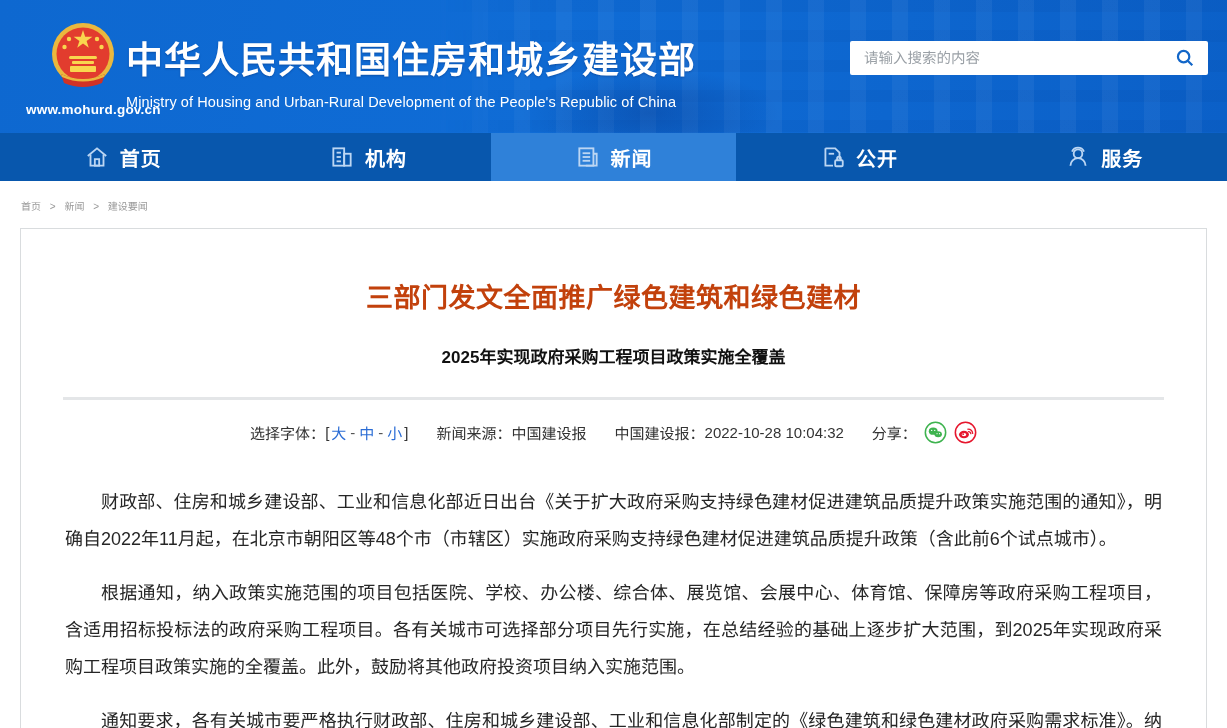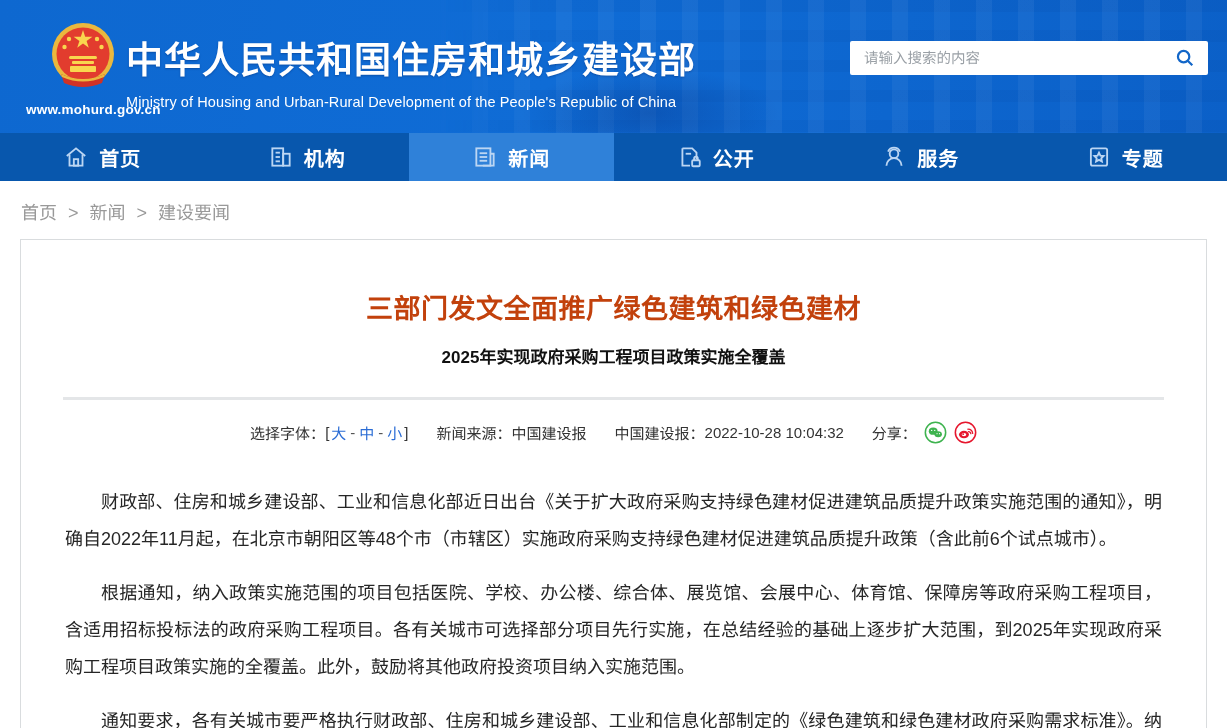--- a/index.html
+++ b/index.html
@@ -38,29 +38,29 @@
   
   .main-nav{ display:flex; height:48px; background:#0857ad; }
   .nav-item{ flex:1 1 0; display:flex; align-items:center; justify-content:center; gap:10px;
     color:#ffffff; cursor:pointer; }
   .nav-item.active{ background:#2f81d9; }
   .nav-icon{ width:26px; height:26px; color:#bcd6f3; display:flex; }
   .nav-icon svg{ width:26px; height:26px; }
   .nav-label{ font-size:20px; font-weight:bold; letter-spacing:1px; }
 
   
-  .breadcrumb{ padding:17px 0 0 21px; font-size:18px; color:#999; }
+  .breadcrumb{ padding:17px 0 0 21px; font-size:10px; color:#999; }
   .crumb{ color:#999; cursor:pointer; text-decoration:none; }
   .crumb-sep{ margin:0 6px; color:#999; }
 
   
   .article-card{ margin:15px 20px 0; border:1px solid #d9dcde; background:#fff;
     min-height:620px; padding:47px 42px 40px; }
   .article-title{ text-align:center; font-size:27px; font-weight:bold; color:#c2410c; letter-spacing:.5px; }
-  .article-subtitle{ text-align:center; font-size:17px; color:#111; margin-top:17px; }
+  .article-subtitle{ text-align:center; font-size:17px; color:#111; margin-top:28px; }
   .article-divider{ margin-top:29px; border-top:3px solid #e4e6e8; }
 
   .meta-row{ margin-top:21px; display:flex; justify-content:center; align-items:center;
     font-size:15px; color:#333; }
   .meta-item{ display:flex; align-items:center; }
   .meta-gap{ margin-left:28px; }
   .font-link{ color:#2a6cd5; cursor:pointer; margin:0 2px; }
   .font-sep{ color:#555; margin:0 2px; }
   .share-icons{ display:flex; gap:7px; margin-left:7px; }
   .share-btn{ width:23px; height:23px; border:none; background:transparent; padding:0; cursor:pointer; display:flex; }
@@ -164,29 +164,20 @@
   </div>
   <div class="nav-item">
     <span class="nav-icon">
       <svg viewBox="0 0 24 24" fill="none" stroke="currentColor" stroke-width="1.7">
         <circle cx="12" cy="9" r="4"></circle>
           <path d="M5 20 a7 7 0 0 1 14 0"></path>
           <path d="M6.5 7 a6 6 0 0 1 11 0"></path>
       </svg>
       </span>
     <span class="nav-label">服务</span>
-  </div>
-  <div class="nav-item">
-    <span class="nav-icon">
-      <svg viewBox="0 0 24 24" fill="none" stroke="currentColor" stroke-width="1.7">
-        <rect x="4.5" y="4" width="15" height="16" rx="1.5"></rect>
-        <path d="M12 8 l1.3 2.7 3 .4 -2.2 2.1 .6 3 -2.7-1.5 -2.7 1.5 .6-3 -2.2-2.1 3-.4z"></path>
-      </svg>
-      </span>
-    <span class="nav-label">专题</span>
   </div>
 </nav>
 
 <div class="breadcrumb">
   <a class="crumb">首页</a>
   <span class="crumb-sep">&gt;</span>
   <a class="crumb">新闻</a>
   <span class="crumb-sep">&gt;</span>
   <a class="crumb">建设要闻</a>
 </div>

